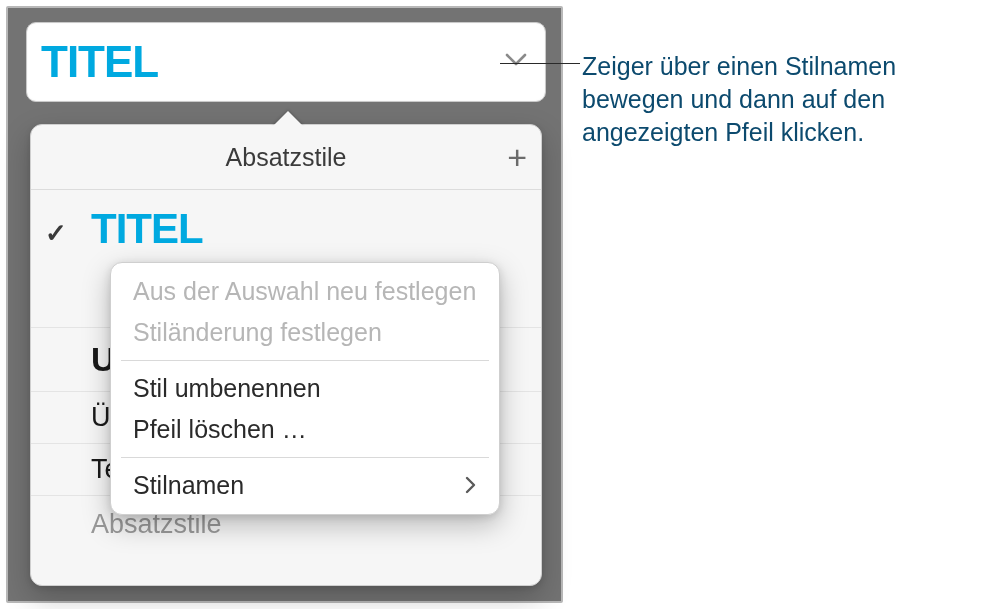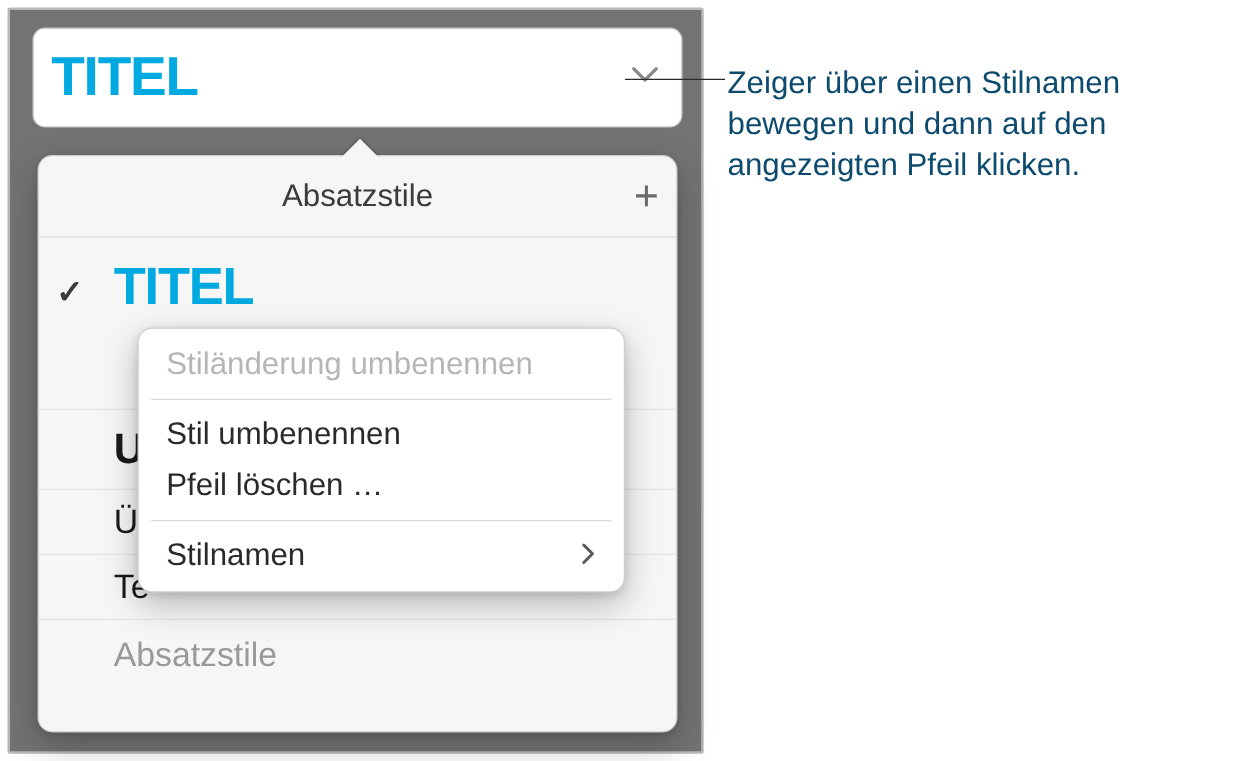--- a/index.html
+++ b/index.html
@@ -259,21 +259,24 @@
       <div class="style-row row-untertitel">
         <span class="stub-indent"></span>
         <span class="style-name-untertitel">Absatzstile</span>
       </div>
 
     </div>
   </div>
 
   <div class="context-menu">
     <div class="menu-item disabled">
-      <span>Stiländerung umbenennen</span>
+      <span>Aus der Auswahl neu festlegen</span>
+    </div>
+    <div class="menu-item disabled">
+      <span>Stiländerung festlegen</span>
     </div>
     <div class="menu-divider"></div>
     <div class="menu-item">
       <span>Stil umbenennen</span>
     </div>
     <div class="menu-item">
       <span>Pfeil löschen …</span>
     </div>
     <div class="menu-divider"></div>
     <div class="menu-item">

